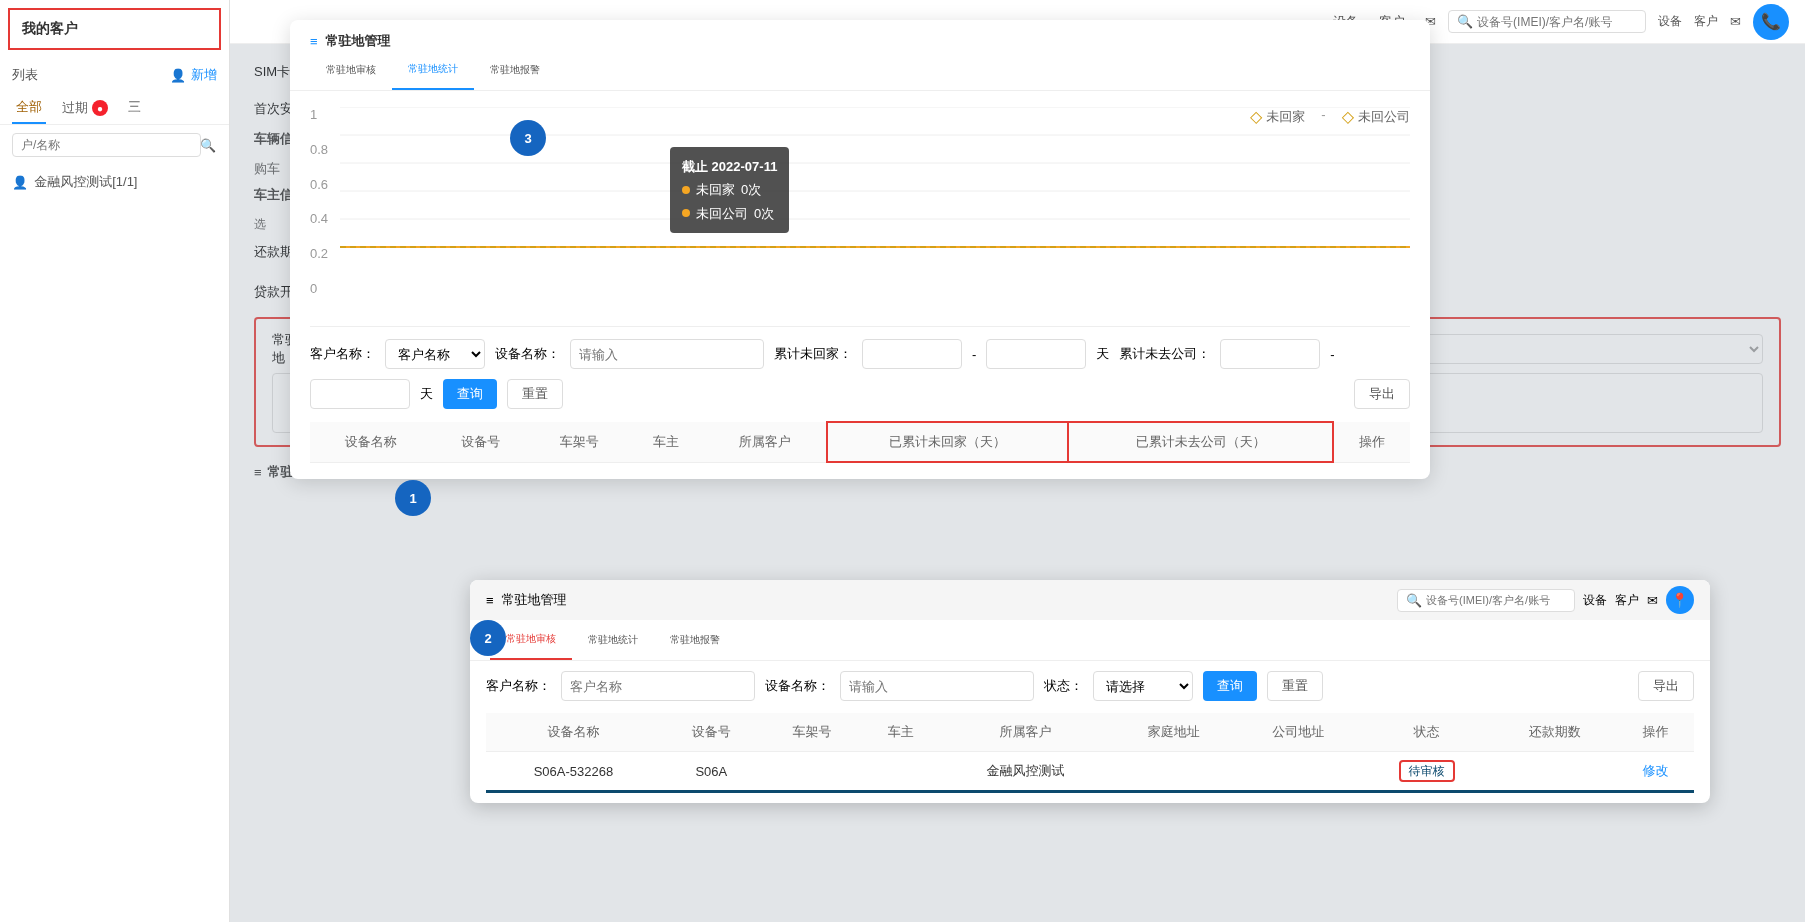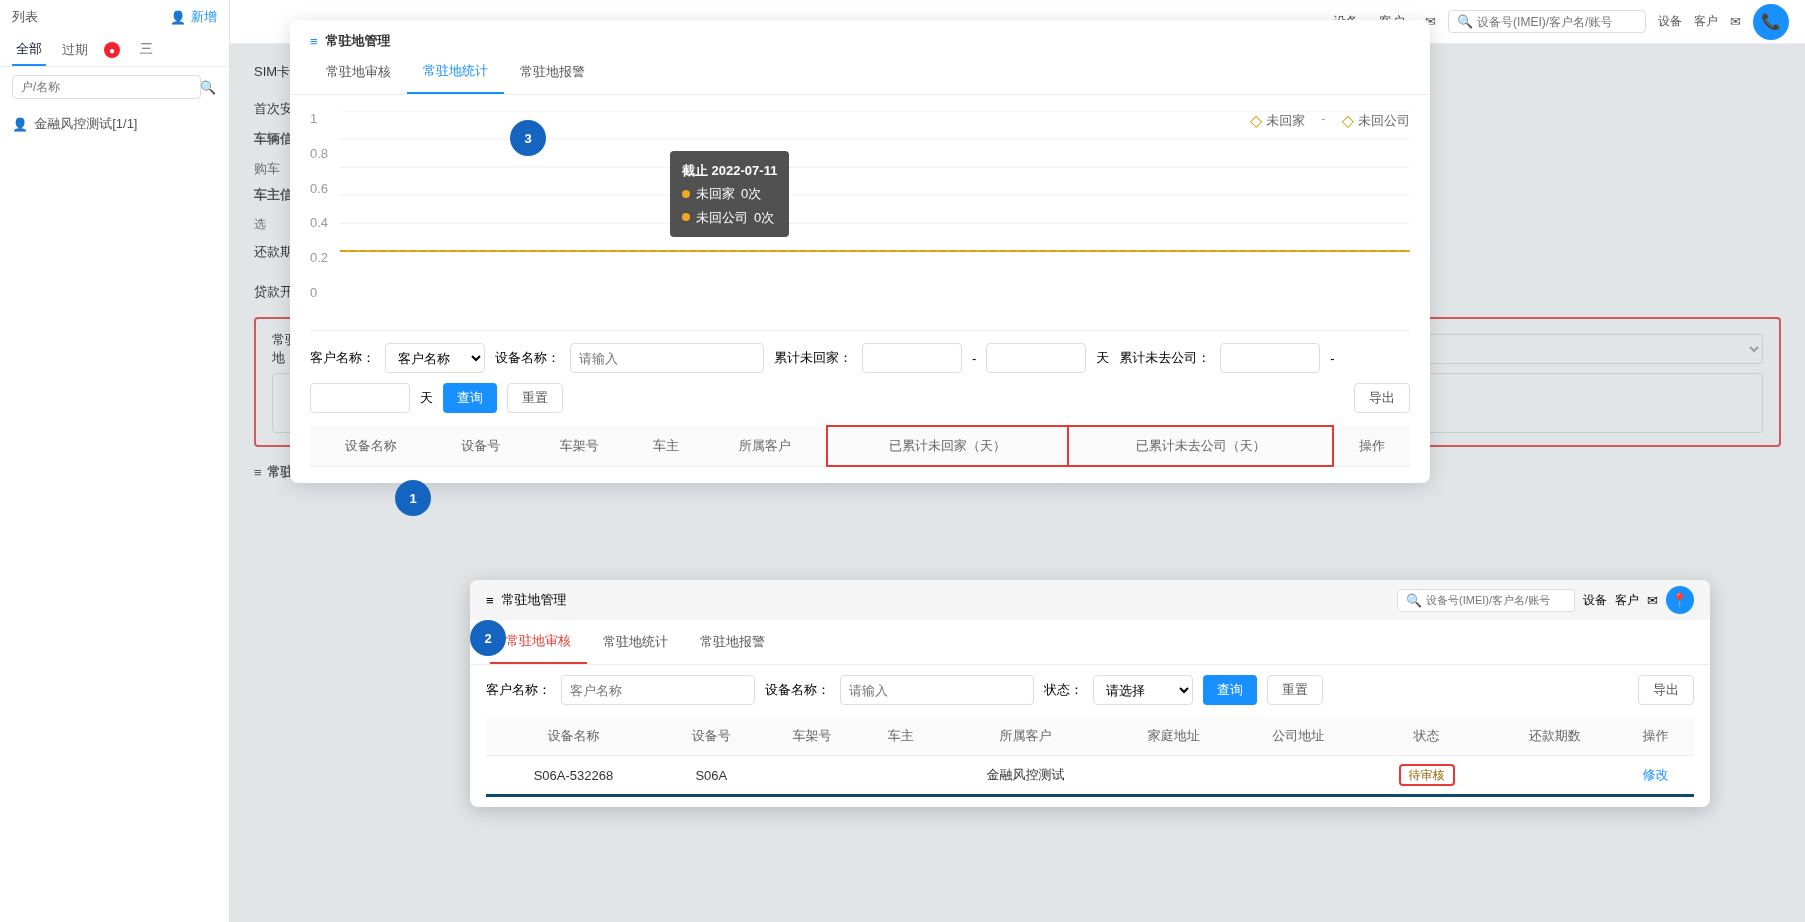--- a/index.html
+++ b/index.html
@@ -18,21 +18,21 @@
       display: flex; align-items: center; justify-content: space-between;
       padding: 8px 12px; color: #555;
     }
     .sidebar-tabs {
       display: flex; padding: 0 12px; gap: 12px; border-bottom: 1px solid #eee;
     }
     .sidebar-tab {
       padding: 6px 4px; cursor: pointer; color: #666; font-size: 13px;
     }
     .sidebar-tab.active {
-      color: #0f172a; border-bottom: 2px solid #1890ff;
+      color: #a16207; border-bottom: 2px solid #1890ff;
     }
     .sidebar-search {
       display: flex; align-items: center; padding: 8px 12px; gap: 0;
     }
     .sidebar-search input {
       flex: 1; border: 1px solid #ddd; border-radius: 4px; padding: 4px 8px; font-size: 12px;
     }
     .sidebar-item {
       padding: 8px 12px; color: #555; cursor: pointer; display: flex; align-items: center; gap: 6px;
     }
@@ -81,21 +81,21 @@
       background: #fff; border-radius: 8px; box-shadow: 0 4px 20px rgba(0,0,0,0.15);
       z-index: 20; padding: 0;
     }
 
     
     .card-tabs {
       display: flex; gap: 0; padding: 0 20px; border-bottom: 1px solid #eee;
       align-items: center;
     }
     .card-tab {
-      padding: 12px 16px; cursor: pointer; color: #555; font-size: 13px; white-space: nowrap;
+      padding: 12px 16px; cursor: pointer; color: #555; font-size: 10px; white-space: nowrap;
     }
     .card-tab.active { color: #1890ff; border-bottom: 2px solid #1890ff; }
 
     .card-body { padding: 16px 20px; }
 
     
     .chart-area {
       position: relative; height: 220px; border-bottom: 1px solid #eee; margin-bottom: 12px;
     }
     .chart-legend {
@@ -174,51 +174,52 @@
     }
 
     
     .card2 {
       position: absolute; left: 240px; top: 580px; width: 1240px;
       background: #fff; border-radius: 8px; box-shadow: 0 4px 20px rgba(0,0,0,0.2);
       z-index: 30; padding: 0;
     }
 
     .status-pending {
-      border: 2px solid #e53935; color: #a16207; border-radius: 4px;
+      border: 2px solid #e53935; color: #0c4a6e; border-radius: 4px;
       padding: 2px 8px; font-size: 12px;
     }
     .link-blue { color: #1890ff; cursor: pointer; }
 
     
     .phone-icon-btn {
       width: 36px; height: 36px; border-radius: 50%; background: #1890ff;
       display: flex; align-items: center; justify-content: center; cursor: pointer;
     }
 
     
     .loan-row { display: flex; gap: 24px; margin-bottom: 10px; align-items: center; }
     .loan-field { display: flex; align-items: center; gap: 8px; }
     .loan-input { border: 1px solid #ddd; border-radius: 4px; padding: 4px 8px; height: 30px; width: 120px; }
     .loan-select { border: 1px solid #ddd; border-radius: 4px; padding: 4px 8px; height: 30px; width: 120px; background: #fff; }
   </style>
 </head>
 <body>
 
 <div class="sidebar">
+  <div class="sidebar-header">我的客户</div>
   <div class="sidebar-list-header">
     <span>列表</span>
     <span style="color:#1890ff; cursor:pointer; display:flex; align-items:center; gap:4px;">
       <span>👤</span>
       <span>新增</span>
     </span>
   </div>
   <div class="sidebar-tabs">
     <div class="sidebar-tab active">全部</div>
-    <div class="sidebar-tab" style="display:flex;align-items:center;gap:16px;">
+    <div class="sidebar-tab" style="display:flex;align-items:center;gap:4px;">
       <span>过期</span>
       <span style="background:#f5222d;color:#fff;border-radius:50%;width:16px;height:16px;font-size:10px;display:flex;align-items:center;justify-content:center;">●</span>
     </div>
     <div class="sidebar-tab">三</div>
   </div>
   <div class="sidebar-search">
     <input type="text" class="sidebar-search" style="flex: 1 1 0%; border: 1px solid rgb(221, 221, 221); border-radius: 4px; padding: 4px 8px; font-size: 12px;" placeholder="户/名称">
     <span style="cursor:pointer;">🔍</span>
   </div>
   <div class="sidebar-item">

